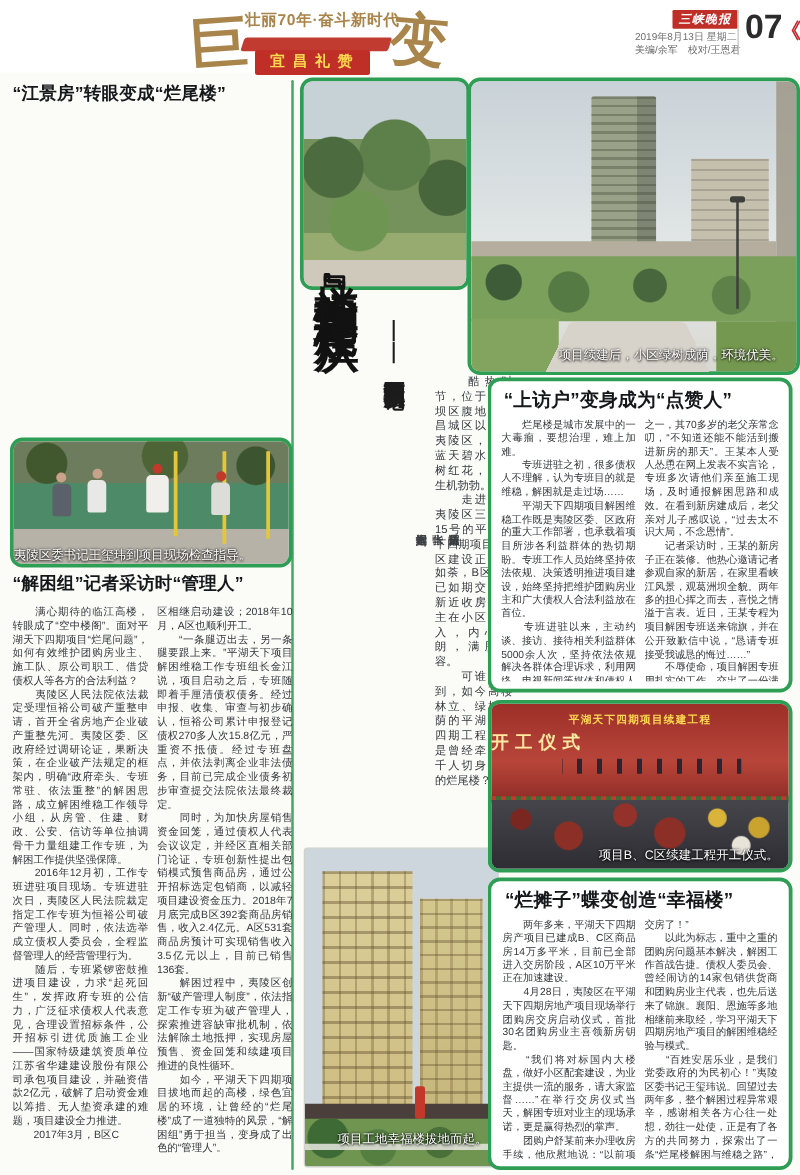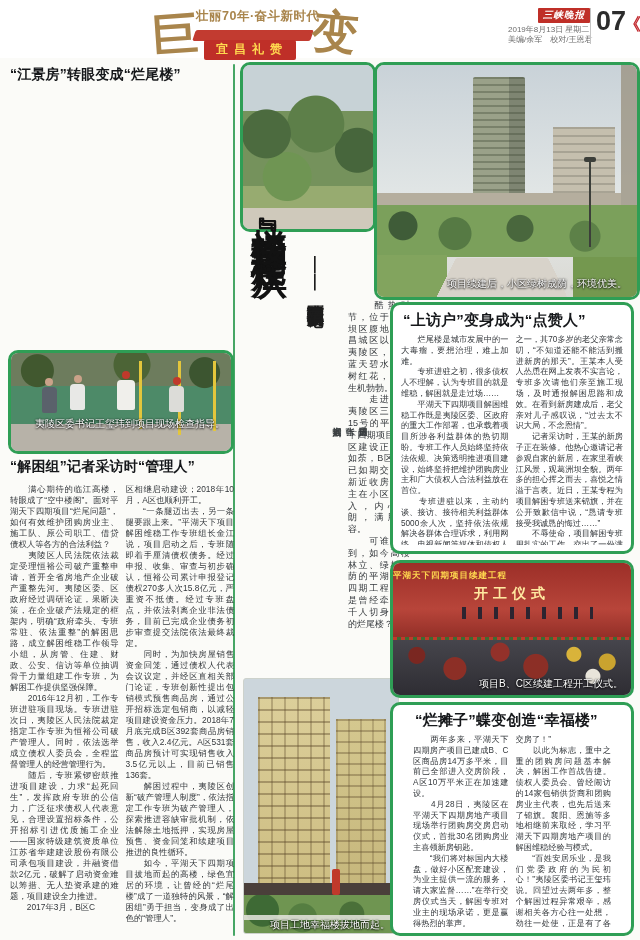--- a/index.html
+++ b/index.html
@@ -40,21 +40,21 @@
   #l-photo{left:8px;top:350px;width:220px;height:98px}
   #l-photo .scene{position:absolute;inset:0;
      background:radial-gradient(circle at 12% 18%,#41582f 0 16px,transparent 17px),
                 radial-gradient(circle at 55% 12%,#4c6436 0 18px,transparent 19px),
                 radial-gradient(circle at 88% 20%,#3c5530 0 15px,transparent 16px),
                 linear-gradient(#6d7c5d 0 34%,#4d8a68 34% 72%,#b7b2a8 72% 100%)}
   .pole{position:absolute;width:3px;background:#e3c63c;top:8%}
   .fig{position:absolute}
   .fig .hd{width:8px;height:8px;border-radius:50%;background:#caa289;margin:0 auto}
   .fig .bd{width:15px;height:26px;border-radius:4px 4px 2px 2px;margin-top:1px}
-  #l-photo-cap{left:0;right:6px;bottom:20px;text-align:right}
+  #l-photo-cap{left:0;right:6px;bottom:0;text-align:left}
   #l-s2-head{left:10px;top:458px}
   #l-s2-cols{left:10px;top:484px;width:224px;height:452px}
   
   #tp-park{left:240px;top:62px;width:130px;height:164px}
   #tp-park .scene{position:absolute;inset:0;
      background:radial-gradient(circle at 18% 42%,#4c6b3f 0 24px,transparent 25px),
                 radial-gradient(circle at 56% 36%,#5d7f49 0 28px,transparent 29px),
                 radial-gradient(circle at 88% 52%,#47663c 0 22px,transparent 23px),
                 radial-gradient(circle at 34% 68%,#6f9553 0 24px,transparent 25px),
                 linear-gradient(#c7d2d6 0 28%,#75925c 28% 74%,#97ab70 74% 87%,#cfc9bb 87%)}
@@ -99,34 +99,34 @@
      background:repeating-linear-gradient(to bottom,rgba(90,70,40,.35) 0 2px,transparent 2px 11px),
                 repeating-linear-gradient(to right,rgba(90,70,40,.25) 0 2px,transparent 2px 12px),
                 linear-gradient(#d5c88f,#c6b77c)}
   #fb-base{left:0;top:204px;width:154px;height:28px;background:#4a3f3a}
   #fb-red{left:88px;top:190px;width:8px;height:26px;background:#c0392b;border-radius:2px}
   #fb-green{left:0;top:216px;width:154px;height:38px;
      background:radial-gradient(circle at 12% 40%,#3e6a35 0 16px,transparent 17px),
                 radial-gradient(circle at 38% 60%,#557e41 0 14px,transparent 15px),
                 radial-gradient(circle at 70% 50%,#4a7039 0 12px,transparent 13px),#6f9551}
   #fb-rail{left:0;top:236px;width:154px;height:5px;background:#e8e6e0;opacity:.85}
-  #f-photo-cap{right:8px;bottom:1px}
+  #f-photo-cap{right:8px;bottom:15px}
   
   .rbox{left:390px;width:244px;border:3px solid #2f9e55;border-radius:10px;background:#fff}
   #r-box1{top:302px;height:252px;padding:6px 8px;box-sizing:border-box}
-  #r-box2{top:702px;height:234px;padding:6px 20px;box-sizing:border-box}
+  #r-box2{top:702px;height:234px;padding:6px 9px;box-sizing:border-box}
   .rbox .sec-head{font-size:15px;margin:0 0 5px 2px}
   .rbox .cols{height:calc(100% - 24px)}
   .rbox .bcol{font-size:8.2px;line-height:10.8px}
   #r-photo{left:390px;top:560px;width:238px;height:132px}
   #stage{position:absolute;left:0;top:0;width:100%;height:58%;
          background:linear-gradient(#9c2f28,#b8453a 60%,#8f2d26)}
-  #stage-txt1{position:absolute;left:0;top:7px;width:100%;text-align:left;
+  #stage-txt1{position:absolute;left:0;top:7px;width:100%;text-align:center;
               font-size:8.5px;font-weight:bold;color:#ffd84f;letter-spacing:1px}
-  #stage-txt2{position:absolute;left:0;top:22px;width:100%;text-align:center;
+  #stage-txt2{position:absolute;left:0;top:22px;width:100%;text-align:left;
               font-size:14px;font-weight:bold;color:#ffe9a0;letter-spacing:5px}
   #stage-figs{position:absolute;left:24%;top:44px;width:60%;height:12px;
               background:repeating-linear-gradient(90deg,transparent 0 12px,#2c2430 12px 16px)}
   #flowers{position:absolute;left:0;top:56%;width:100%;height:5px;
            background:repeating-linear-gradient(90deg,#c0392b 0 4px,#3d6b33 4px 8px)}
   #crowd{position:absolute;left:0;top:58%;width:100%;height:42%;
      background:radial-gradient(circle at 10% 28%,#7a2721 0 8px,transparent 9px),
                 radial-gradient(circle at 26% 52%,#8c2f26 0 11px,transparent 12px),
                 radial-gradient(circle at 45% 22%,#93312a 0 9px,transparent 10px),
                 radial-gradient(circle at 60% 48%,#8c2f26 0 12px,transparent 13px),

